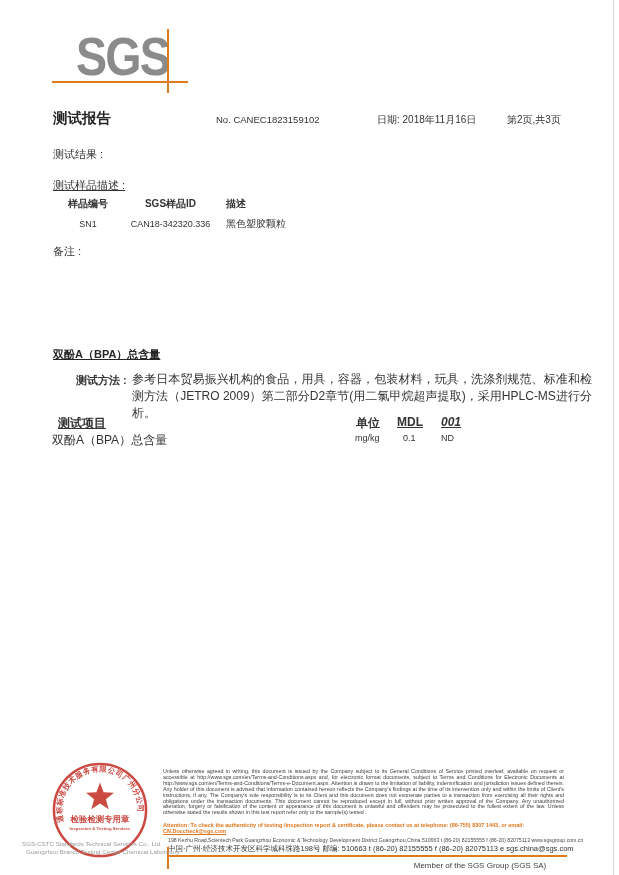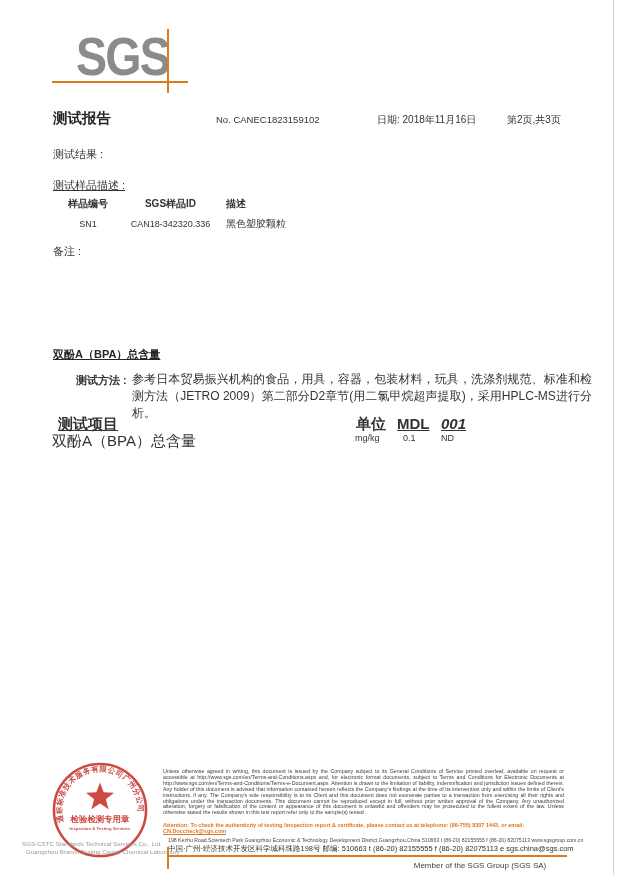--- a/index.html
+++ b/index.html
@@ -32,21 +32,21 @@
   .st-c1 { width:70px; text-align:center; }
   .st-c2 { width:95px; text-align:center; }
   .st-c3 { margin-left:8px; text-align:left; }
   .latin-sm { font-size:9px; }
   .notes-list { position:absolute; left:100px; top:264px; font-size:10px; color:#333; }
   .notes-list div { height:19px; }
   .analyte-heading { position:absolute; left:53px; top:347px; font-size:11px; font-weight:bold; color:#262626; text-decoration:underline; }
   .method-label { position:absolute; left:53px; top:373px; font-size:11px; font-weight:bold;margin-left:23px; }
   .method-text { position:absolute; left:132px; top:371px; width:460px; font-size:12px; line-height:17px; color:#333; text-align:justify; }
   
-  .rt { font-size:15px; color:#333; }
+  .rt { font-size:12px; color:#333; }
   .rt-item-h { position:absolute; left:58px; top:415px; font-weight:bold; text-decoration:underline; }
   .rt-unit-h { position:absolute; left:356px; top:415px; font-weight:bold; }
   .rt-mdl-h  { position:absolute; left:397px; top:415px; font-weight:bold; text-decoration:underline; }
   .rt-smp-h  { position:absolute; left:441px; top:415px; font-weight:bold; font-style:italic; text-decoration:underline; }
   .rt-item { position:absolute; left:52px; top:432px; }
   .rt-unit { position:absolute; left:355px; top:433px; font-size:9px; }
   .rt-mdl  { position:absolute; left:403px; top:433px; font-size:9px; }
   .rt-val  { position:absolute; left:441px; top:433px; font-size:9px; }
   
   .disclaimer {

